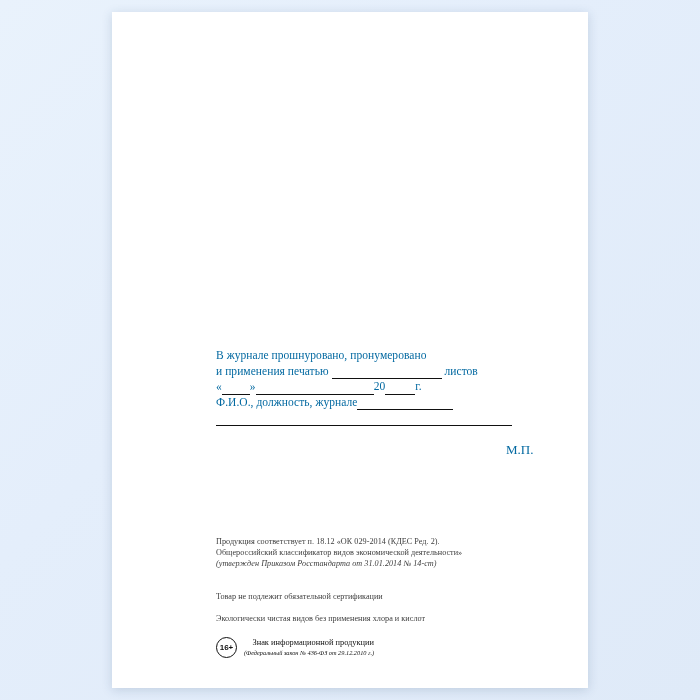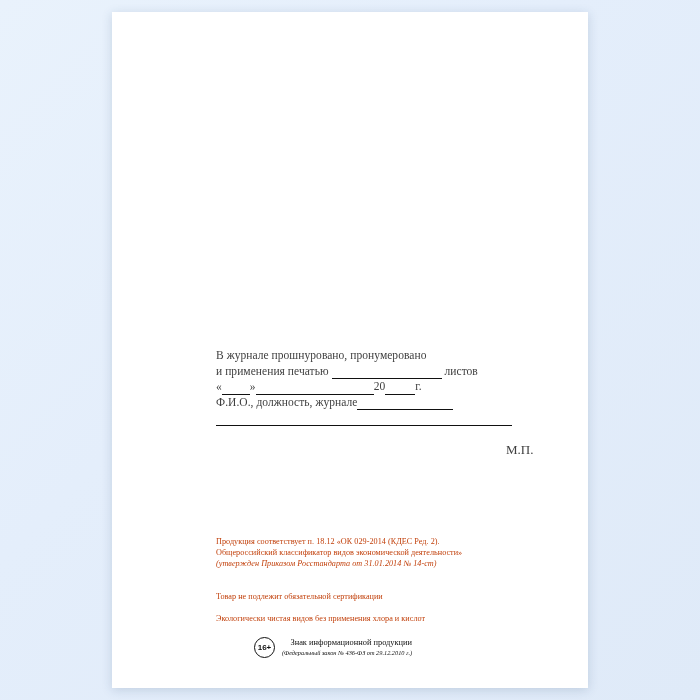--- a/index.html
+++ b/index.html
@@ -35,21 +35,21 @@
     width: 100%;
     height: 100%;
   }
 
   
   .mid-block {
     position: absolute;
     left: 104px;
     top: 336px;
     width: 310px;
-    color: #404040;
+    color: #0369a1;
   }
   .mid-line {
     font-size: 11.5px;
     line-height: 15.5px;
     white-space: nowrap;
     letter-spacing: 0.05px;
   }
   .rule {
     display: inline-block;
     border-bottom: 1px solid #111;
@@ -61,42 +61,41 @@
     top: 94px;
     font-size: 13px;
   }
 
   
   .legal {
     position: absolute;
     left: 104px;
     top: 524px;
     width: 330px;
-    color: #c2410c;
+    color: #404040;
   }
   .legal p {
     margin: 0;
     font-size: 8.2px;
     line-height: 11px;
     letter-spacing: 0.02px;
   }
   .legal .italic {
     font-style: italic;
   }
   .legal .gap {
     height: 11px;
   }
 
   .age-row {
     position: absolute;
     left: 104px;
     top: 625px;
     display: flex;
     align-items: flex-start;
-    margin-left: 38px;
   }
   .age-badge {
     width: 19px;
     height: 19px;
     border-radius: 50%;
     border: 1.2px solid #111;
     display: flex;
     align-items: center;
     justify-content: center;
     font-size: 8px;

